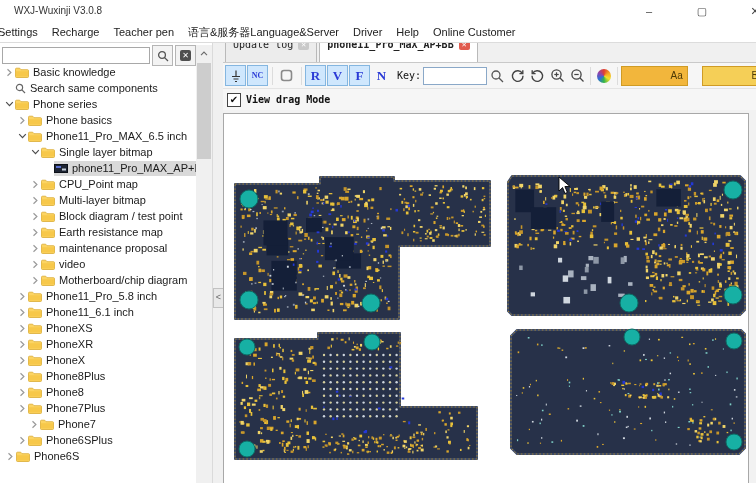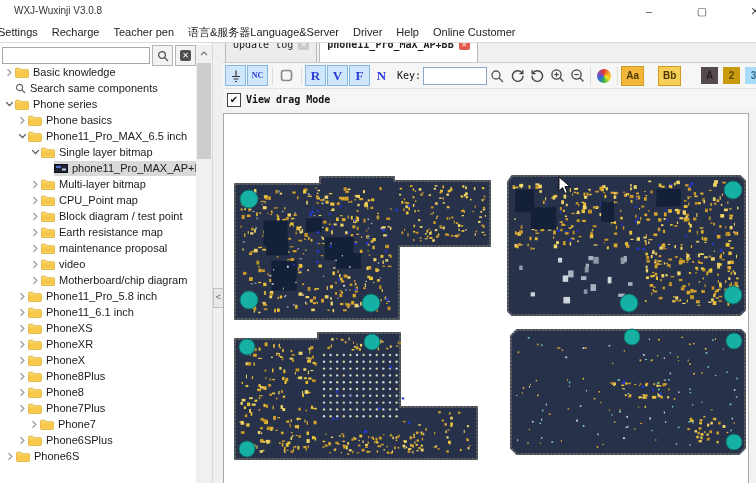--- a/index.html
+++ b/index.html
@@ -48,21 +48,21 @@
   .mbtn{width:19px;height:19px;flex:none;display:flex;align-items:center;justify-content:center;border:1px solid transparent;
         font-family:"Liberation Serif",serif;font-size:13px;font-weight:bold;color:#2b3bd6;margin-right:1px;}
   .mbtn.on{background:#cfe7fd;border-color:#84b6e0;}
   .mbtn.nc{font-size:8px;letter-spacing:0;}
   .sep{width:1px;height:18px;background:#dcdcdc;margin:0 3px;flex:none;}
   .key-label{font-family:"DejaVu Sans Mono",monospace;font-size:10px;margin:0 2px 0 4px;color:#111;}
   .key-input{width:58px;height:14px;border:1px solid #8aa8c8;flex:none;}
   .ibtn{width:20px;height:20px;flex:none;display:flex;align-items:center;justify-content:center;}
   .palette{width:14px;height:14px;border-radius:50%;background:conic-gradient(#e03c31,#f5a623,#efe12c,#33b54a,#2f6fd6,#8e44ad,#e03c31);}
   .fbtn{width:21px;height:18px;flex:none;display:flex;align-items:center;justify-content:center;border:1px solid #cf9b25;
-        font-size:10px;font-weight:bold;color:#4d3a06;margin-right:14px;}
+        font-size:10px;font-weight:normal;color:#4d3a06;margin-right:14px;padding-left:44px;}
   .colors{display:flex;margin-left:6px;flex:none;}
   .cbtn{width:17px;height:17px;flex:none;display:flex;align-items:center;justify-content:center;font-size:10px;font-weight:bold;margin-right:5px;}
   
   .tb2{height:21px;background:#f6f6f6;display:flex;align-items:center;padding-left:4px;}
   .chk{width:12px;height:12px;border:1px solid #444;background:#fff;display:flex;align-items:center;justify-content:center;flex:none;}
   .chk-label{font-family:"DejaVu Sans Mono",monospace;font-size:10px;font-weight:bold;margin:0 6px 0 5px;color:#111;}
   .rbtn{height:17px;padding:0 11px;margin-left:9px;background:#d9d9d9;color:#919191;
         font-family:"DejaVu Sans Mono",monospace;font-size:10px;display:flex;align-items:center;flex:none;}
   
   .canvas{position:absolute;left:0;top:70px;width:524px;height:380px;background:#fff;border:1px solid #a8a8a8;}
@@ -224,37 +224,37 @@
               <path d="M2.5 1.2l3.4 3.3-3.4 3.3" fill="none" stroke="#9a9a9a" stroke-width="1.2"></path>
             </svg>
           </span>
       <span class="tin">
         <span class="ticon">
               <svg width="14" height="11" viewBox="0 0 14 11">
                 <path d="M.5 2.2a1 1 0 011-1h3.2L6 2.7h6.5a1 1 0 011 1v5.8a1 1 0 01-1 1h-11a1 1 0 01-1-1z" fill="#fcd462" stroke="#d9ab34" stroke-width=".8"></path>
                 <path d="M.9 4.2h12.2v4.3a1 1 0 01-1 1h-10.2a1 1 0 01-1-1z" fill="#f7c84a"></path>
               </svg>
             </span>
-        <span class="tlabel">Multi-layer bitmap</span>
+        <span class="tlabel">CPU_Point map</span>
       </span>
     </div>
         <div class="trow" style="padding-left: 29px;">
       <span class="chev">
             <svg width="8" height="9" viewBox="0 0 8 9">
               <path d="M2.5 1.2l3.4 3.3-3.4 3.3" fill="none" stroke="#9a9a9a" stroke-width="1.2"></path>
             </svg>
           </span>
       <span class="tin">
         <span class="ticon">
               <svg width="14" height="11" viewBox="0 0 14 11">
                 <path d="M.5 2.2a1 1 0 011-1h3.2L6 2.7h6.5a1 1 0 011 1v5.8a1 1 0 01-1 1h-11a1 1 0 01-1-1z" fill="#fcd462" stroke="#d9ab34" stroke-width=".8"></path>
                 <path d="M.9 4.2h12.2v4.3a1 1 0 01-1 1h-10.2a1 1 0 01-1-1z" fill="#f7c84a"></path>
               </svg>
             </span>
-        <span class="tlabel">CPU_Point map</span>
+        <span class="tlabel">Multi-layer bitmap</span>
       </span>
     </div>
         <div class="trow" style="padding-left: 29px;">
       <span class="chev">
             <svg width="8" height="9" viewBox="0 0 8 9">
               <path d="M2.5 1.2l3.4 3.3-3.4 3.3" fill="none" stroke="#9a9a9a" stroke-width="1.2"></path>
             </svg>
           </span>
       <span class="tin">
         <span class="ticon">

